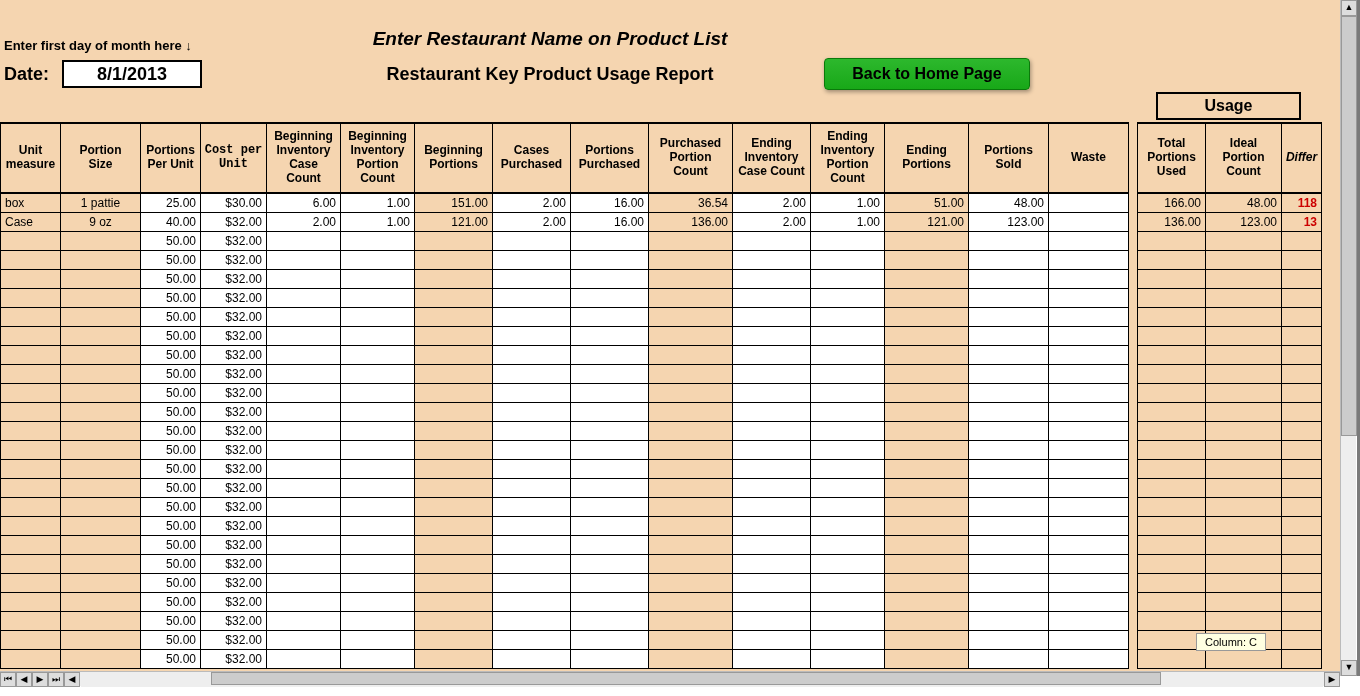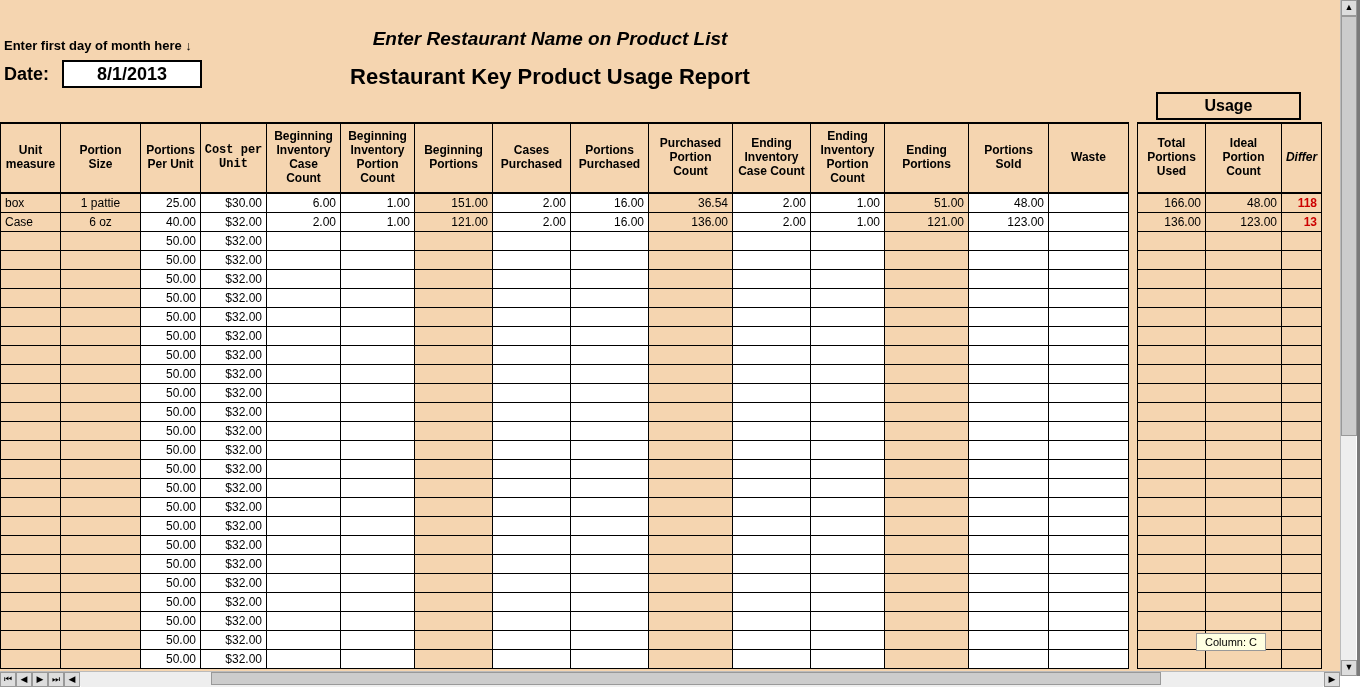--- a/index.html
+++ b/index.html
@@ -54,21 +54,21 @@
     top: 28px; left: 0; width: 1100px;
     text-align: center;
     font-size: 19px;
     font-weight: bold;
     font-style: italic;
   }
   .title2 {
     position: absolute;
     top: 64px; left: 0; width: 1100px;
     text-align: center;
-    font-size: 22px;
+    font-size: 18px;
     font-weight: bold;
   }
   .home-btn {
     position: absolute;
     top: 58px; left: 824px;
     width: 206px; height: 32px;
     background: linear-gradient(#2db82d,#18a818);
     border: 1px solid #0a7a0a;
     border-radius: 4px;
     box-shadow: 1px 2px 4px rgba(0,0,0,.35);
@@ -211,20 +211,21 @@
 <body>
 
 <div class="workarea">
 
   <div class="top-area">
     <div class="hint-label">Enter first day of month here ↓</div>
     <div class="date-label">Date:</div>
     <div class="date-box">8/1/2013</div>
     <div class="title1">Enter Restaurant Name on Product List</div>
     <div class="title2">Restaurant Key Product Usage Report</div>
+    <div class="home-btn">Back to Home Page</div>
   </div>
 
   <div class="usage-header">Usage</div>
 
   <table class="grid">
     <thead>
         <tr id="header-row">
           <th style="width: 60px; min-width: 60px; max-width: 60px;">Unit<br>measure</th>
           <th style="width: 80px; min-width: 80px; max-width: 80px;">Portion<br>Size</th>
           <th style="width: 60px; min-width: 60px; max-width: 60px;">Portions<br>Per Unit</th>
@@ -263,21 +264,21 @@
           <td class="peach" style="width: 84px; min-width: 84px; max-width: 84px;">51.00</td>
           <td class="" style="width: 80px; min-width: 80px; max-width: 80px;">48.00</td>
           <td class="" style="width: 80px; min-width: 80px; max-width: 80px;"></td>
           <td class="peach gap-col" style="width: 8px; min-width: 8px; max-width: 8px;"></td>
           <td class="peach" style="width: 68px; min-width: 68px; max-width: 68px;">166.00</td>
           <td class="peach" style="width: 76px; min-width: 76px; max-width: 76px;">48.00</td>
           <td class="peach red" style="width: 40px; min-width: 40px; max-width: 40px;">118</td>
         </tr>
         <tr>
           <td class="peach left" style="width: 60px; min-width: 60px; max-width: 60px;">Case</td>
-          <td class="peach center" style="width: 80px; min-width: 80px; max-width: 80px;">6 oz</td>
+          <td class="peach center" style="width: 80px; min-width: 80px; max-width: 80px;">9 oz</td>
           <td class="" style="width: 60px; min-width: 60px; max-width: 60px;">40.00</td>
           <td class="" style="width: 66px; min-width: 66px; max-width: 66px;">$32.00</td>
           <td class="" style="width: 74px; min-width: 74px; max-width: 74px;">2.00</td>
           <td class="" style="width: 74px; min-width: 74px; max-width: 74px;">1.00</td>
           <td class="peach" style="width: 78px; min-width: 78px; max-width: 78px;">121.00</td>
           <td class="" style="width: 78px; min-width: 78px; max-width: 78px;">2.00</td>
           <td class="" style="width: 78px; min-width: 78px; max-width: 78px;">16.00</td>
           <td class="peach" style="width: 84px; min-width: 84px; max-width: 84px;">136.00</td>
           <td class="" style="width: 78px; min-width: 78px; max-width: 78px;">2.00</td>
           <td class="" style="width: 74px; min-width: 74px; max-width: 74px;">1.00</td>

